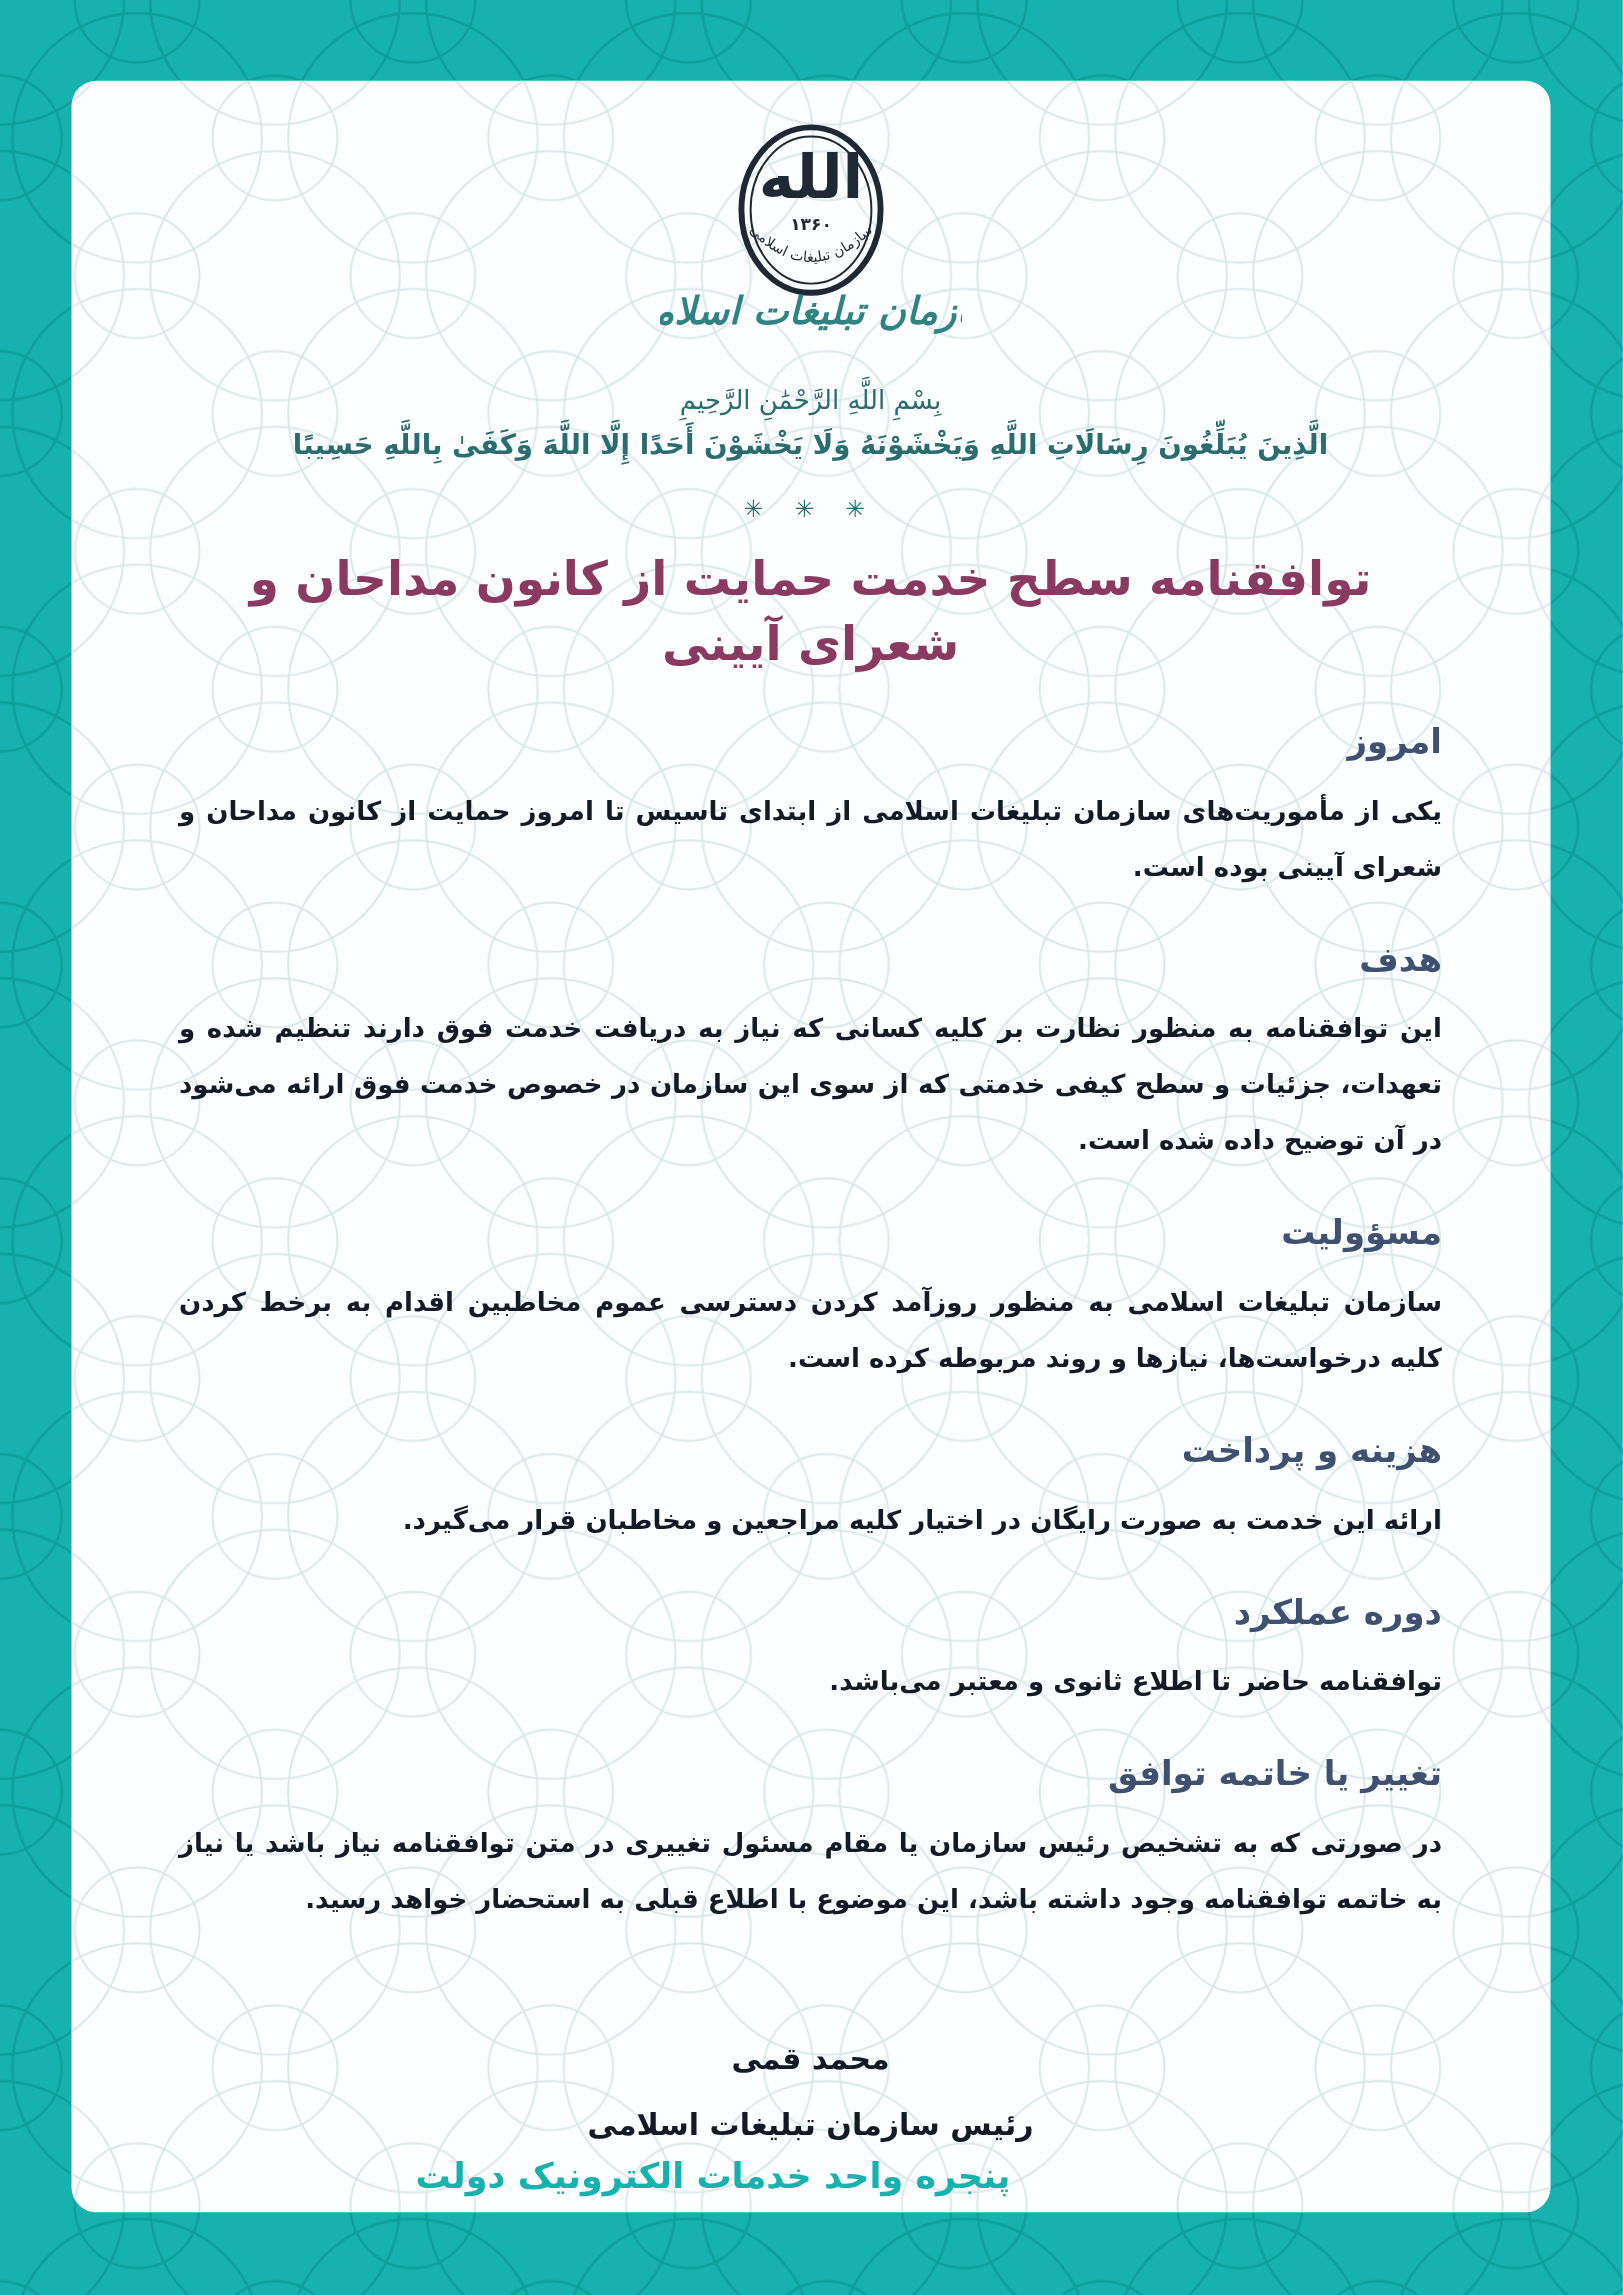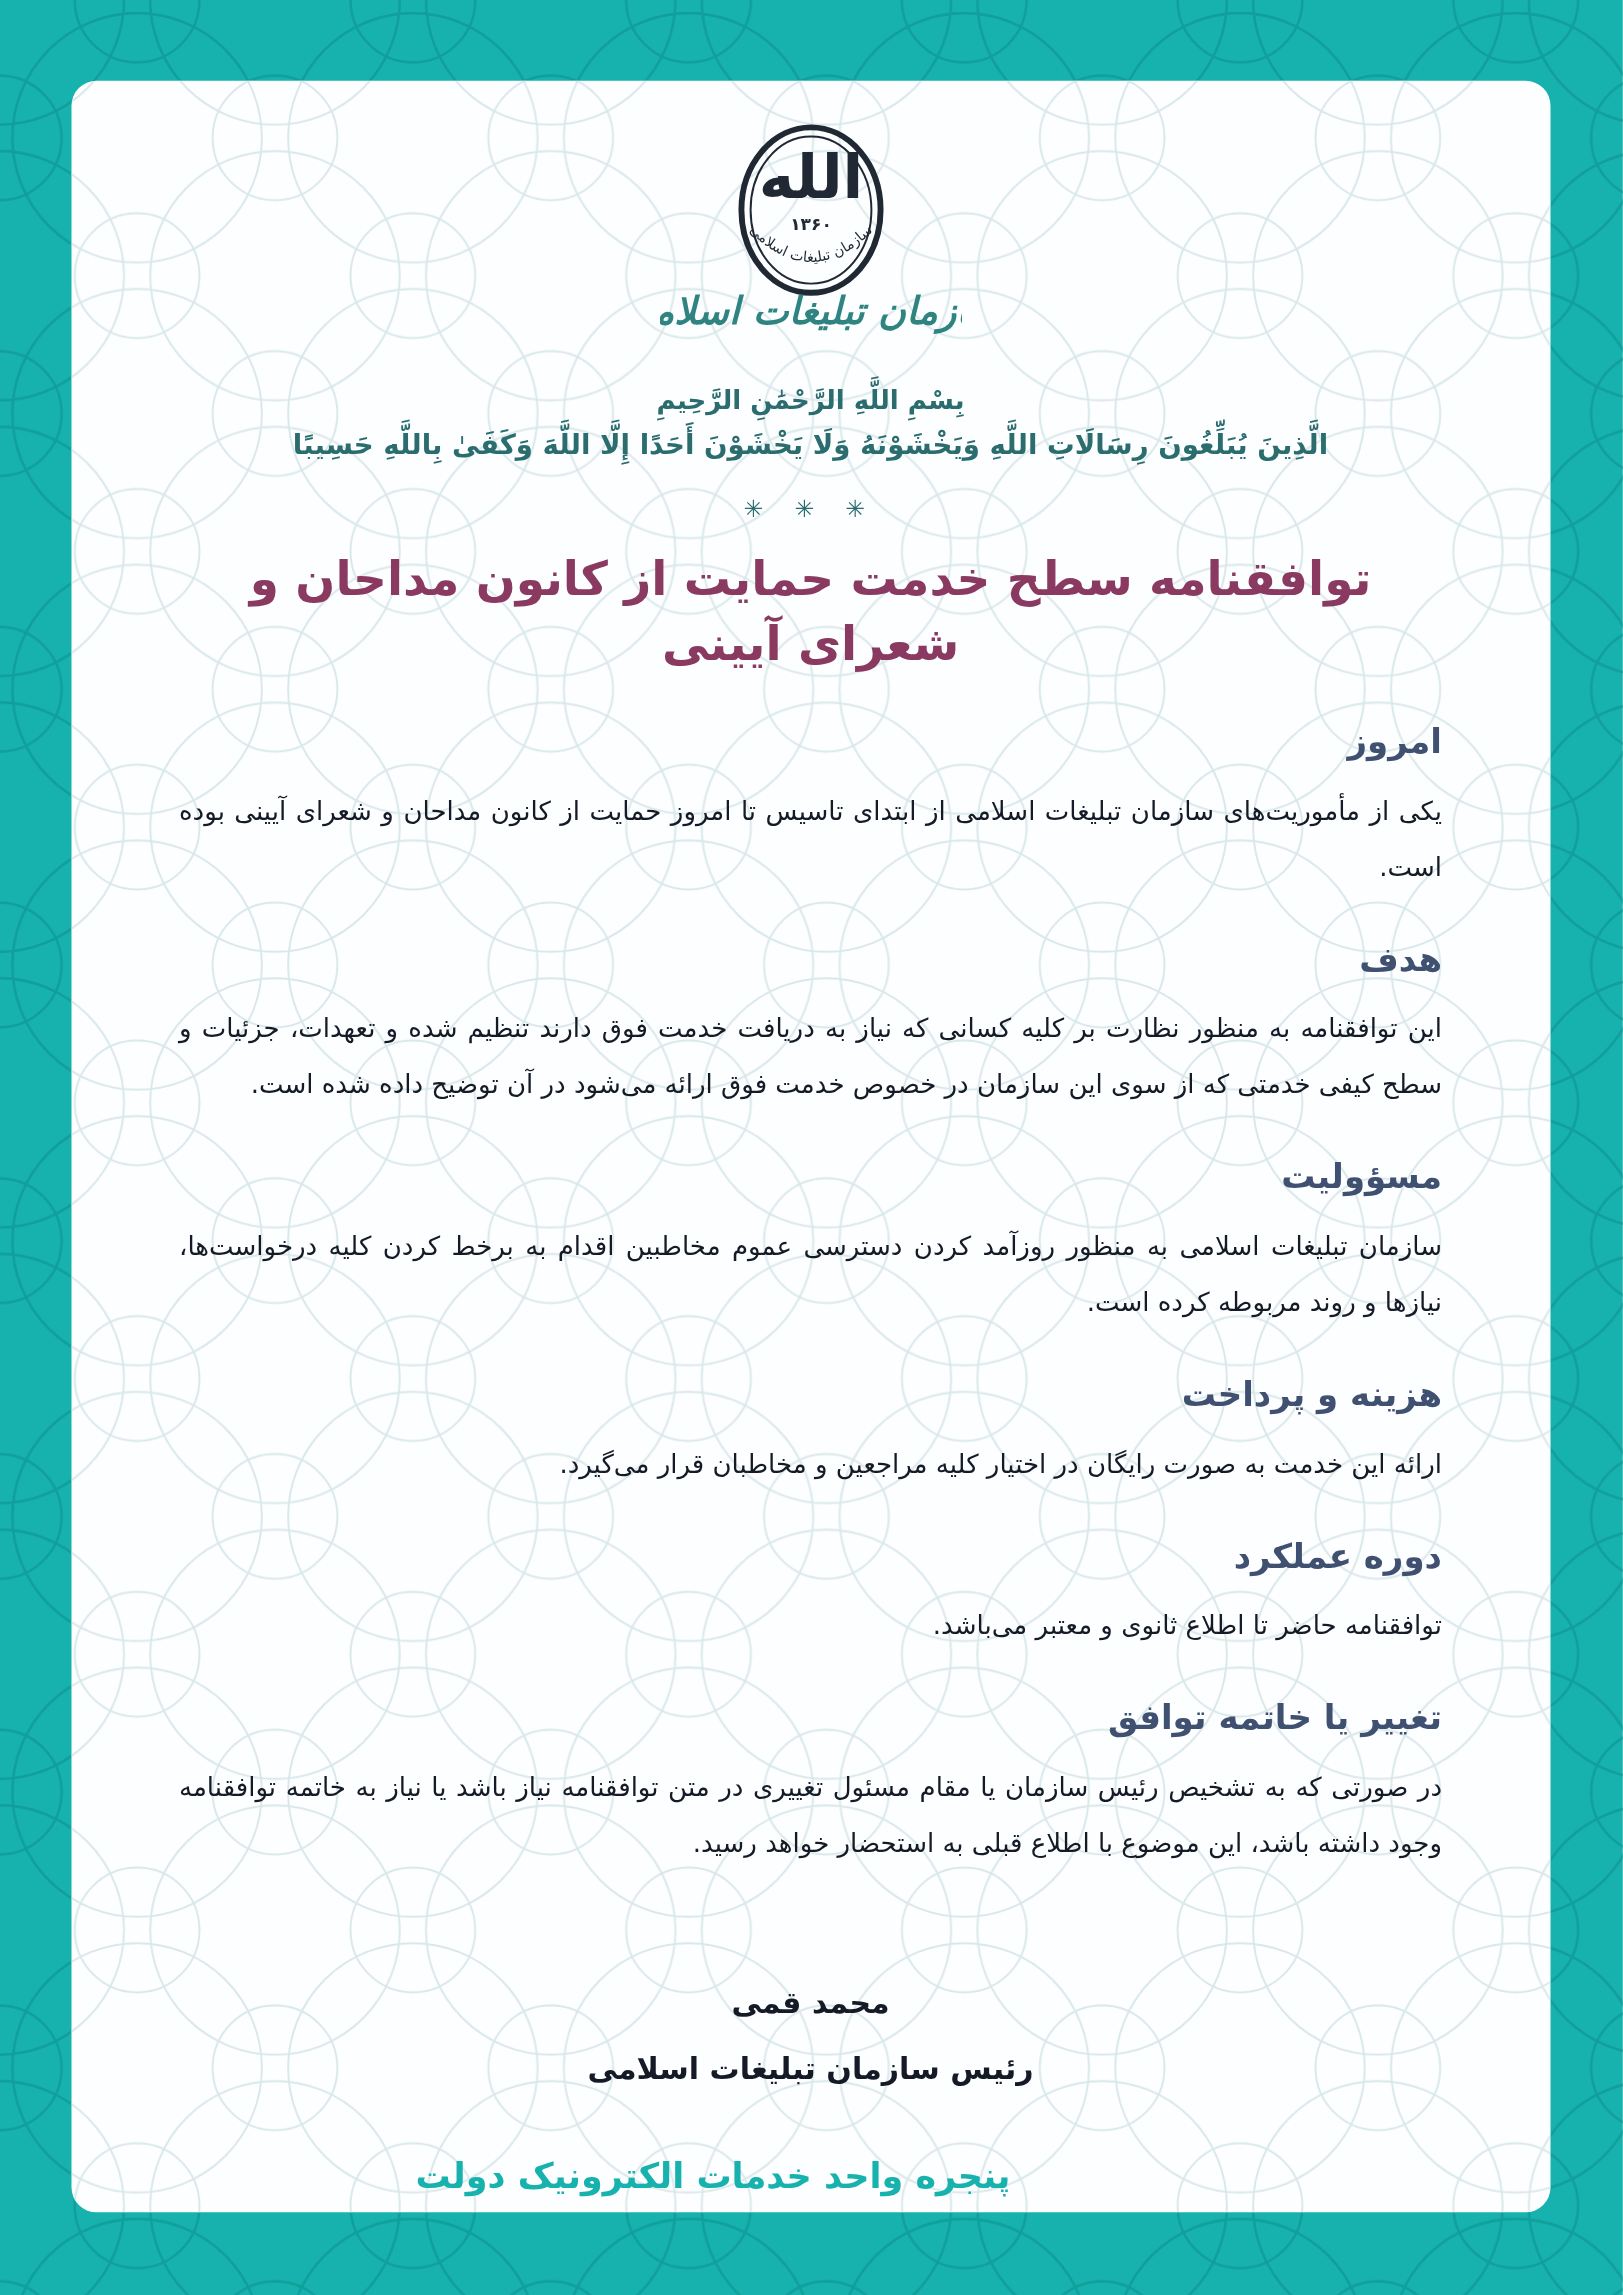--- a/index.html
+++ b/index.html
@@ -15,21 +15,21 @@
     position:absolute;
     left:72px;top:81px;
     width:1479px;height:2132px;
     box-sizing:border-box;
     padding:37px 108px 0 108px;
     text-align:center;
   }
   .logo-svg{display:block;margin:0 auto;}
   .bismillah{
     margin:46px 0 0 0;
-    font-size:26px;font-weight:bold;
+    font-size:26px;font-weight:normal;
     color:#2b6d6f;line-height:1.5;
   }
   .verse{
     margin:5.3px 0 0 0;
     font-size:27.6px;font-weight:bold;
     color:#2b6d6f;line-height:1.45;
   }
   .ornament{
     margin:27.6px 0 0 0;
     font-size:23.6px;color:#2b6d6f;
@@ -42,21 +42,21 @@
     letter-spacing:-0.7px;
   }
   .section-heading{
     margin:41px 0 0 0;
     font-size:34px;font-weight:bold;
     color:#3f5070;line-height:1.4;
     text-align:right;
   }
   .section-body{
     margin:17px 0 0 0;
-    font-size:26px;font-weight:normal;
+    font-size:26px;font-weight:bold;
     color:#141a26;
     line-height:56px;
     text-align:justify;
     text-justify:inter-word;
   }
   .sig-name{
     margin:112px 0 0 0;
     font-size:30px;font-weight:bold;
     color:#141a26;line-height:1.3;
   }

